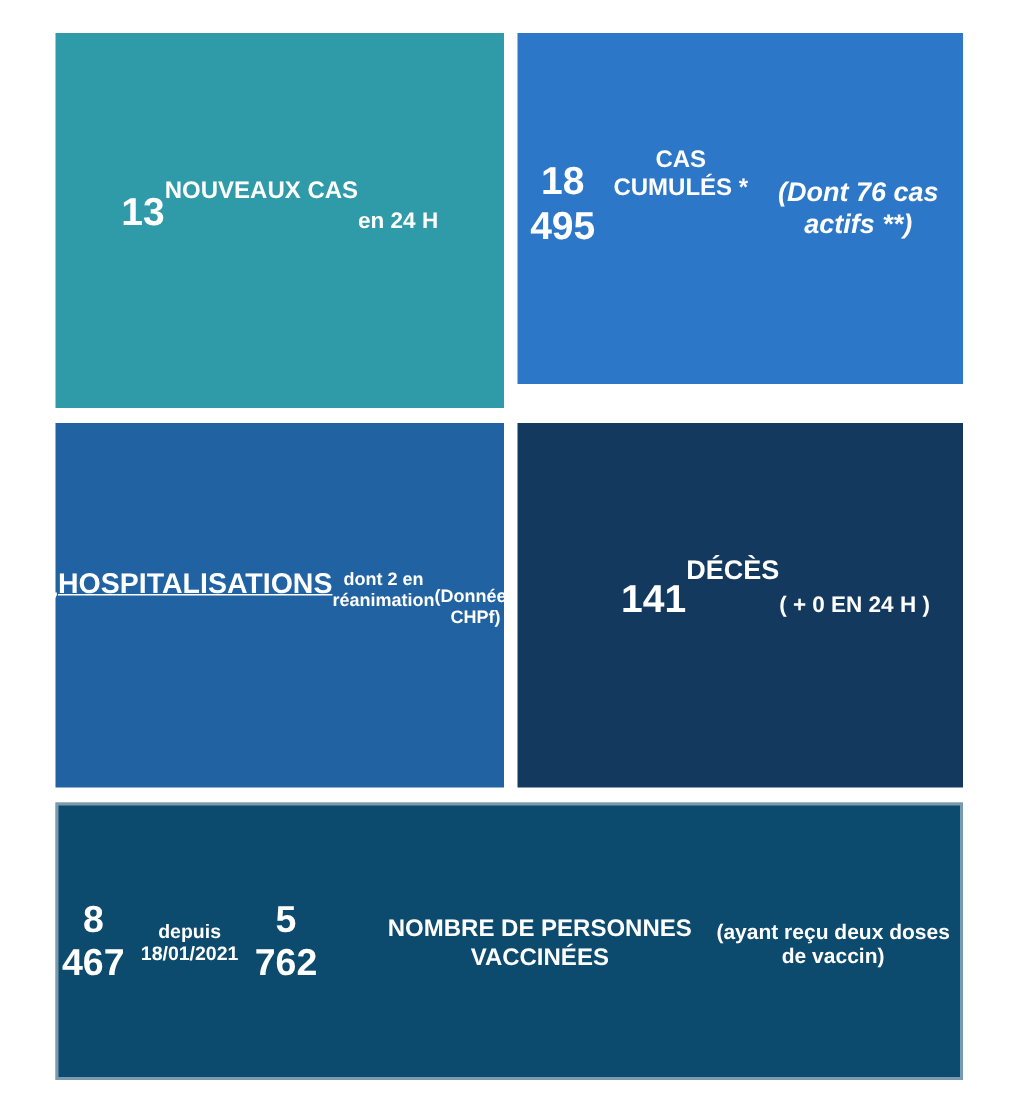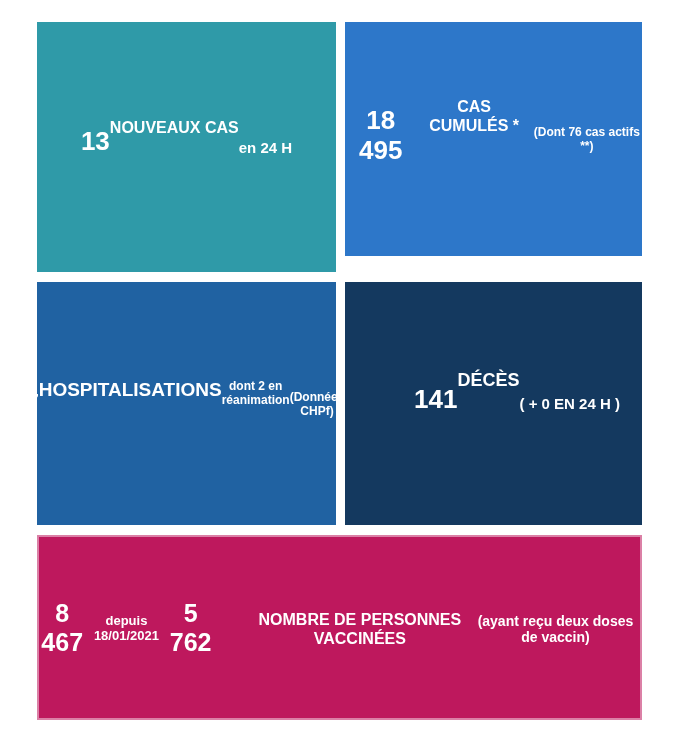--- a/index.html
+++ b/index.html
@@ -35,34 +35,34 @@
     border: 2px solid rgba(255,255,255,0.45);
   }
 
   
   .num-lg   { font-size: 26px; line-height: 1.15; }
   .num-md   { font-size: 25px; line-height: 1.15; }
   .num-sm   { font-size: 18px; line-height: 1.2; }
   .label-lg { font-size: 16px; line-height: 1.2; }
   .label-md { font-size: 19px; line-height: 1.25; }
   .label-sm { font-size: 18px; line-height: 1.2; }
-  .sub-md   { font-size: 12px; }
+  .sub-md   { font-size: 18px; font-style: italic; }
   .sub-sm   { font-size: 12px; }
   .sub-xs   { font-size: 15px; }
   .tiny     { font-size: 13px; }
 
   
   .tile-nouveaux .num-lg   { margin-bottom: 10px; }
   .tile-nouveaux .label-lg { margin-bottom: 38px; }
 
   .tile-cumules .num-lg    { margin-bottom: 6px; }
   .tile-cumules .label-lg  { margin-bottom: 46px; }
 
   .tile-hospit .num-sm     { margin-bottom: 4px; }
-  .tile-hospit .label-md   { margin-bottom: 27px; }
+  .tile-hospit .label-md   { margin-bottom: 27px; text-decoration: underline; }
   .tile-hospit .note-1     { margin-bottom: 22px; }
 
   .tile-deces .num-lg      { margin-bottom: 8px; }
   .tile-deces .label-sm    { margin-bottom: 46px; }
 
   .banner .group-spacer    { height: 18px; }
   .banner .banner-title    { font-size: 17px; line-height: 1.2; margin-top: 2px; }
   .banner .banner-sub      { font-size: 16px; line-height: 1.2; margin-top: 3px; padding-left: 35px; }
 </style>
 </head>
@@ -90,21 +90,21 @@
     <div class="sub-sm note-1">dont 2 en réanimation</div>
     <div class="sub-sm">(Données CHPf)</div>
   </div>
 
   <div class="tile tile-deces" style="background:#14395F;padding-left:47px;">
     <div class="num-lg">141</div>
     <div class="label-sm">DÉCÈS</div>
     <div class="sub-xs">( + 0 EN 24 H )</div>
   </div>
 
-  <div class="tile banner" style="background:#be185d;">
+  <div class="tile banner" style="background:#0c4a6e;">
     <div class="num-md">8 467</div>
     <div class="tiny">depuis 18/01/2021</div>
     <div class="group-spacer"></div>
     <div class="num-md">5 762</div>
     <div class="banner-sub">NOMBRE DE PERSONNES VACCINÉES</div>
     <div class="sub-xs" style="font-size:14px; margin-top:2px;">(ayant reçu deux doses de vaccin)</div>
   </div>
 
 </div>
 

